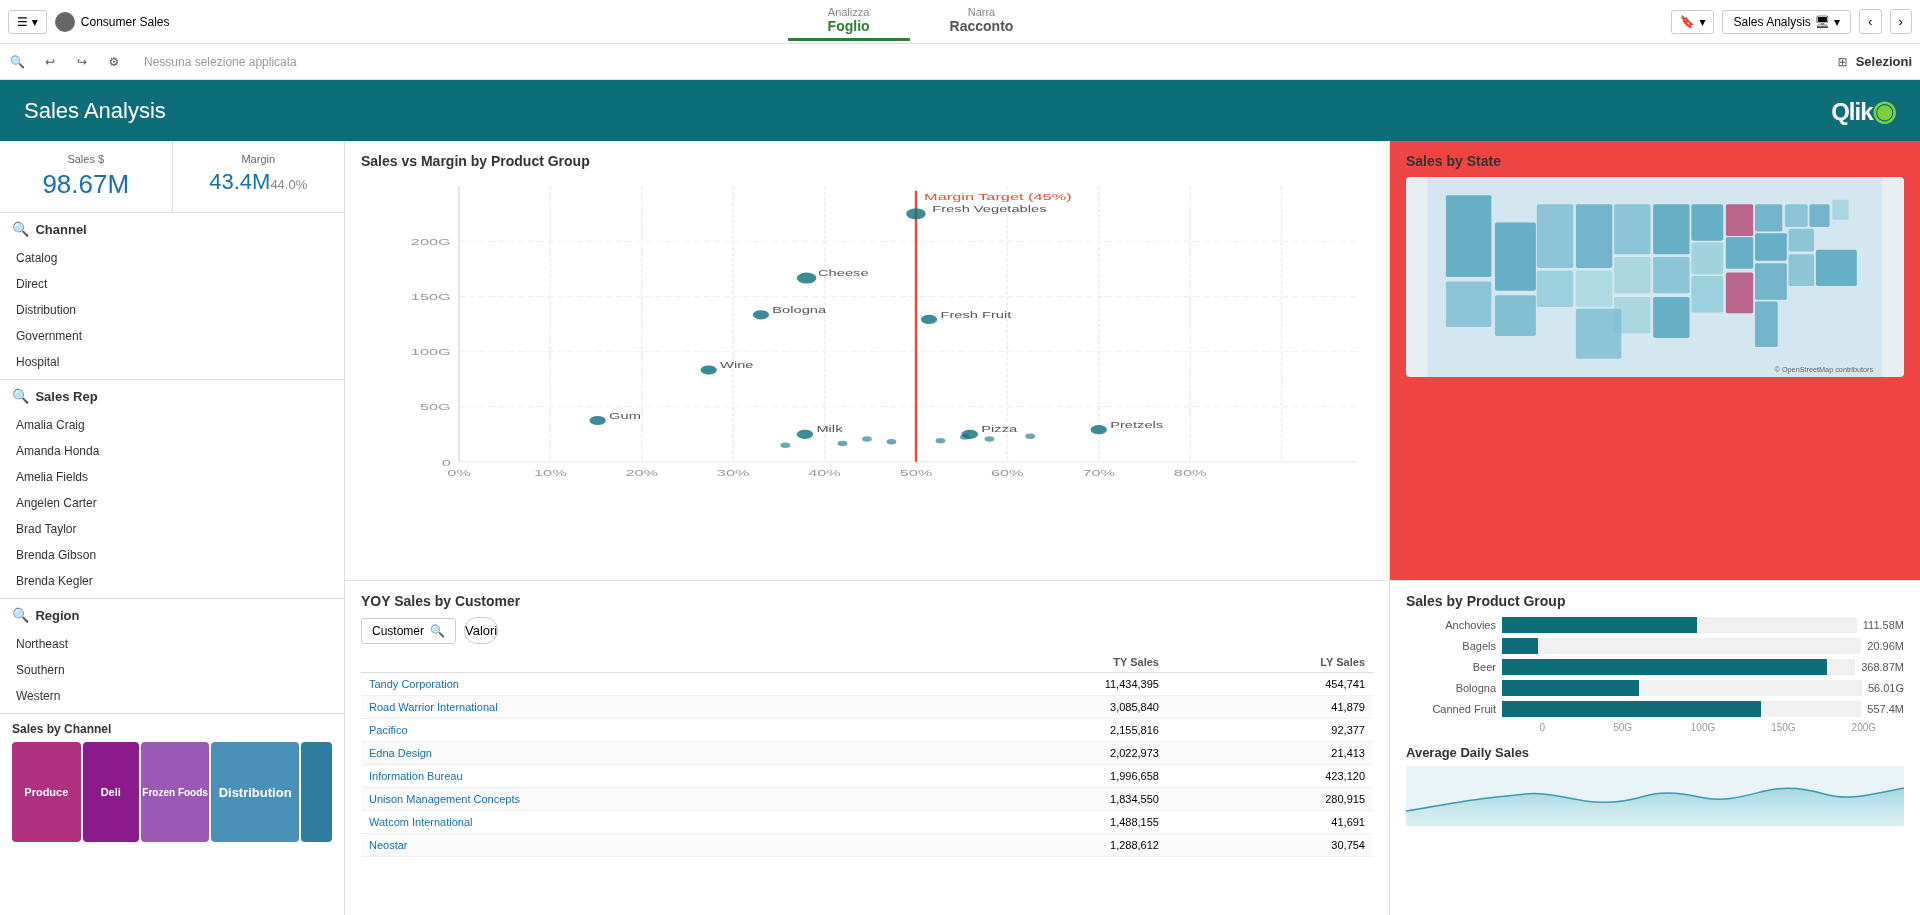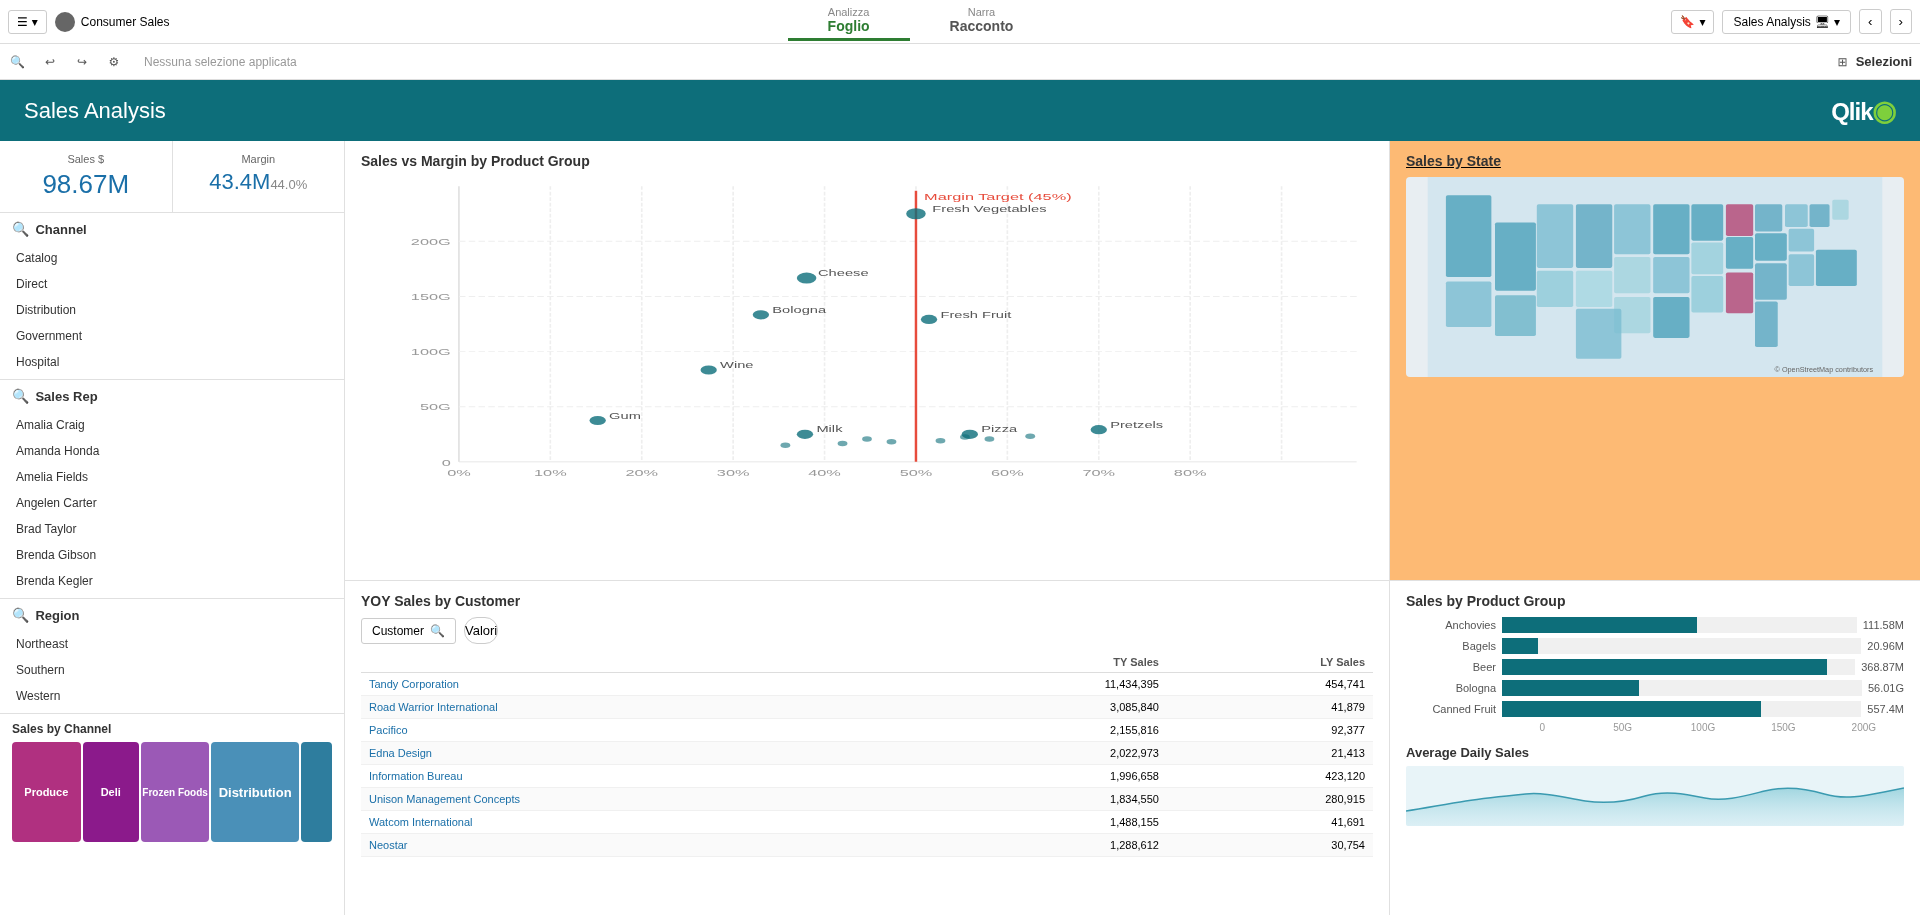--- a/index.html
+++ b/index.html
@@ -71,21 +71,21 @@
     .right-area { flex: 1; display: flex; flex-direction: column; overflow: hidden; }
 
     
     .charts-top { display: flex; flex: 0 0 440px; border-bottom: 1px solid #e0e0e0; }
 
     
     .scatter-section { flex: 1; background: #fff; padding: 12px 16px; border-right: 1px solid #e0e0e0; }
     .section-title { font-size: 14px; font-weight: 600; color: #333; margin-bottom: 8px; }
 
     
-    .map-section { width: 530px; min-width: 530px; background: #fdba74; padding: 12px 16px; text-decoration: underline; }
+    .map-section { width: 530px; min-width: 530px; background: #ef4444; padding: 12px 16px; }
 
     
     .charts-bottom { display: flex; flex: 1; overflow: hidden; }
 
     
     .yoy-section { flex: 1; background: #fff; padding: 12px 16px; border-right: 1px solid #e0e0e0; overflow: hidden; }
     .yoy-title { font-size: 14px; font-weight: 600; color: #333; margin-bottom: 8px; }
     .yoy-controls { display: flex; gap: 8px; margin-bottom: 8px; align-items: center; }
     .yoy-customer-btn { display: flex; align-items: center; gap: 6px; border: 1px solid #ccc; border-radius: 3px; padding: 5px 10px; font-size: 12px; cursor: pointer; background: #fff; }
     .yoy-valori-btn { border: 1px solid #ccc; border-radius: 13px; padding: 5px 0; font-size: 13px; cursor: pointer; background: #fff; }

